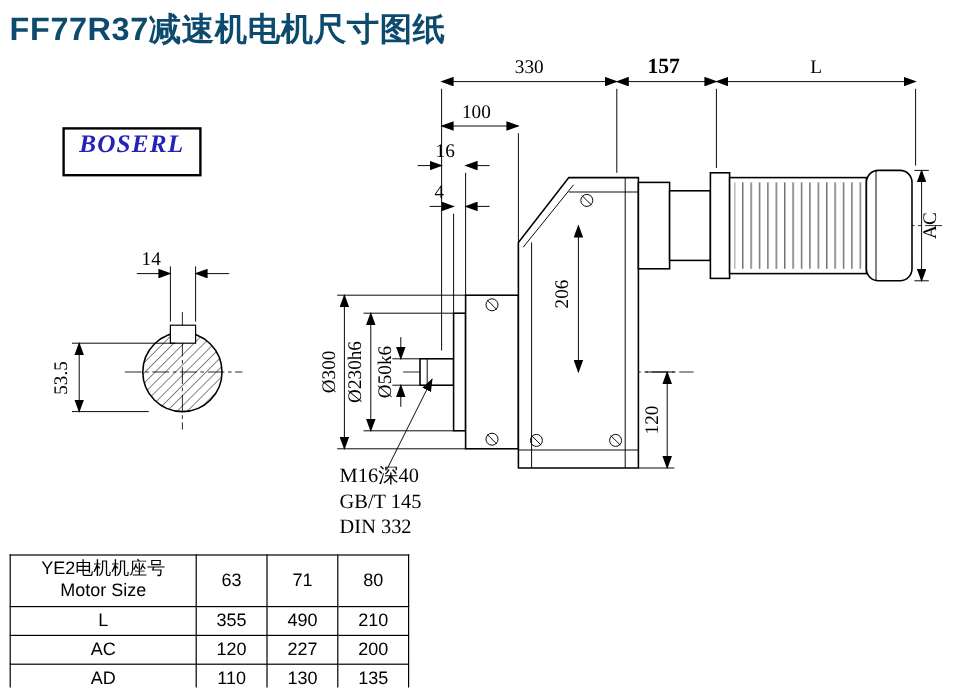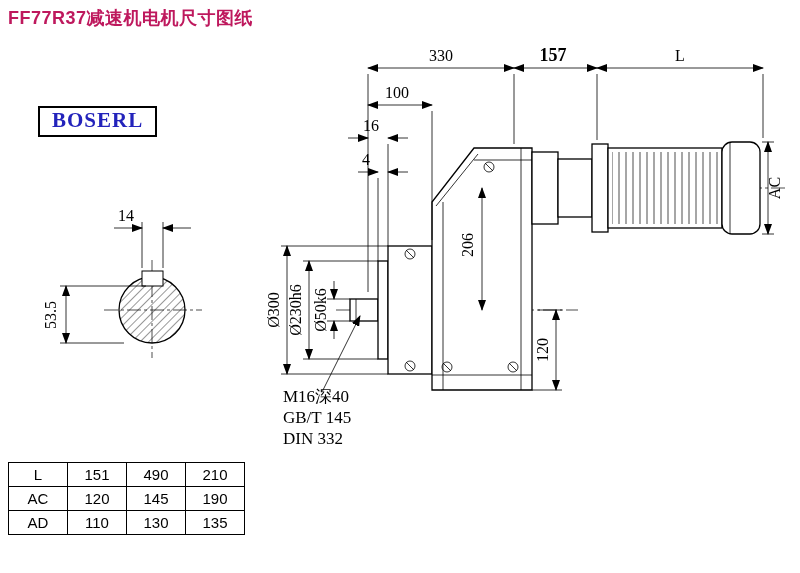--- a/index.html
+++ b/index.html
@@ -2,27 +2,27 @@
 <html><head>
 <meta charset="utf-8">
 <style>
   html,body { margin:0; padding:0; }
   body {
     width:800px; height:573px; position:relative; background:#fff;
     font-family:"Liberation Sans", sans-serif; color:#000; overflow:hidden;
   }
   .title {
     position:absolute; left:8px; top:6px;
-    font-size:18px; font-weight:bold; color:#be185d; letter-spacing:0.5px;
+    font-size:27px; font-weight:bold; color:#0c4a6e; letter-spacing:0.5px;
   }
   .logo {
-    position:absolute; left:38px; top:106px;
-    border:2px solid #000; padding:0 12px 2px 12px;
+    position:absolute; left:52px; top:106px;
+    border:2px solid #000; padding:0 12px 12px 12px;
     font-family:"Liberation Serif", serif; font-size:21px; font-weight:bold;
-    color:#2323bb; letter-spacing:1px; background:#fff;
+    color:#2323bb; letter-spacing:1px; background:#fff;font-style:italic;
   }
   svg.drawing { position:absolute; left:0; top:40px; }
   .ol   { fill:#fff; stroke:#000; stroke-width:1.3; }
   .thin { fill:none; stroke:#000; stroke-width:0.8; }
   .cl   { fill:none; stroke:#000; stroke-width:0.7; stroke-dasharray:14 3 3 3; }
   text.d {
     font-family:"Liberation Serif", serif; font-size:16px; fill:#000;
   }
   text.d.big { font-size:18px; font-weight:bold; }
   text.d.note { font-size:17px; }
@@ -170,30 +170,39 @@
     <line class="thin" x1="322" y1="352" x2="360" y2="276" marker-end="url(#arr)"></line>
     <text class="d note" x="283" y="362" text-anchor="start">M16深40</text>
     <text class="d note" x="283" y="383" text-anchor="start">GB/T 145</text>
     <text class="d note" x="283" y="404" text-anchor="start">DIN 332</text>
   </g>
 </svg>
 
 <table class="dim-table">
   <tbody>
     <tr>
+      <td class="hdr">
+        <div>YE2电机机座号</div>
+        <div>Motor Size</div>
+      </td>
+      <td>63</td>
+      <td>71</td>
+      <td>80</td>
+    </tr>
+    <tr>
       <td>L</td>
-      <td>151</td>
+      <td>355</td>
       <td>490</td>
       <td>210</td>
     </tr>
     <tr>
       <td>AC</td>
       <td>120</td>
-      <td>145</td>
-      <td>190</td>
+      <td>227</td>
+      <td>200</td>
     </tr>
     <tr>
       <td>AD</td>
       <td>110</td>
       <td>130</td>
       <td>135</td>
     </tr>
   </tbody>
 </table>
 

